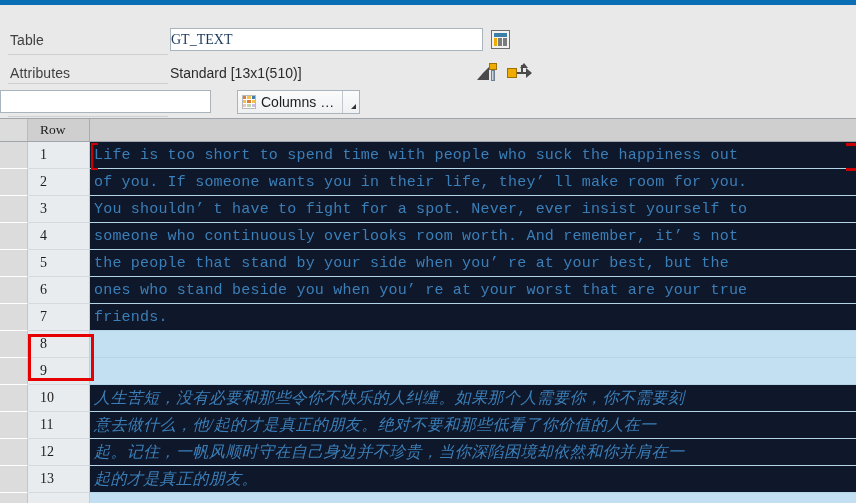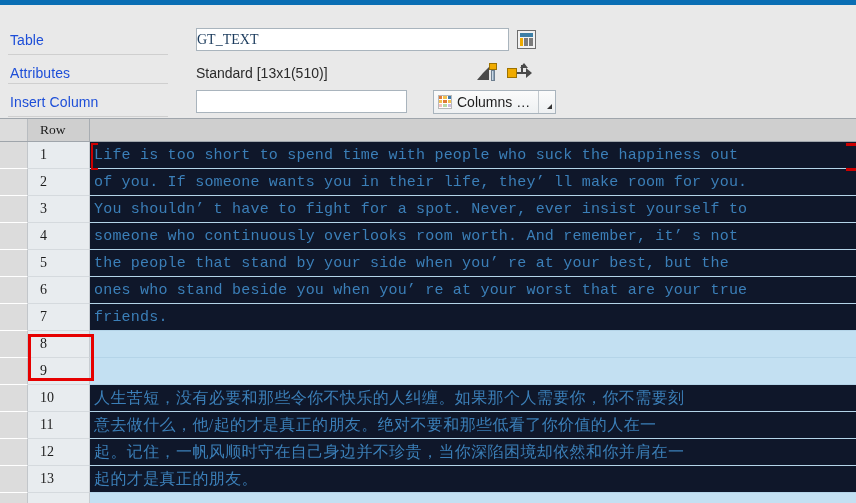--- a/index.html
+++ b/index.html
@@ -31,22 +31,22 @@
   .form-row {
     position: absolute; left: 0;
     width: 856px; height: 29px;
     display: flex; align-items: center;
   }
   .form-row.r1 { top: 20px; }
   .form-row.r2 { top: 53px; }
   .form-row.r3 { top: 82px; }
 
   .lbl {
-    width: 196px; padding-left: 10px;
-    font-size: 14px; color: #1d4ed8;
+    width: 170px; padding-left: 10px;
+    font-size: 14px; color: #404040;
     letter-spacing: 0.1px;
     flex: 0 0 auto;
   }
   .sep {
     position: absolute; left: 8px;
     width: 160px; height: 1px;
     background: #cfcfcf;
   }
   .sep.s1 { top: 49px; }
   .sep.s2 { top: 78px; }
@@ -237,20 +237,21 @@
     padding-left: 4px;
     white-space: pre;
     overflow: hidden;
     font-family: "Liberation Mono", monospace;
     letter-spacing: 0.2px;
   }
   .row .data.cjk {
     font-family: "Liberation Serif", serif;
     font-size: 16px;
     letter-spacing: 0.4px;
+    font-style: italic;
   }
   .row .data.empty { background: #c3e0f2; }
 
   
   .redbox {
     position: absolute;
     left: 28px; top: 216px;
     width: 66px; height: 47px;
     border: 3px solid #e60000;
     pointer-events: none;
@@ -316,21 +317,20 @@
           <span class="box"></span>
             <span class="ln h"></span>
             <span class="ln v"></span>
           <span class="tip1"></span>
             <span class="tip2"></span>
         </span>
       </span>
     </div>
 
     <div class="form-row r3">
-      <div class="lbl">Insert Column</div>
       <input class="txtfield insert-col" type="text" value="" style="">
       <div class="columns-btn" style="margin-left:26px;">
         <span class="grid-ico">
           <span style="background:#e07b39"></span>
             <span style="background:#f2c14e"></span>
             <span style="background:#3f7cac"></span>
           <span style="background:#f2c14e"></span>
             <span style="background:#e07b39"></span>
             <span style="background:#f2c14e"></span>
           <span style="background:#f2c0c0"></span>

